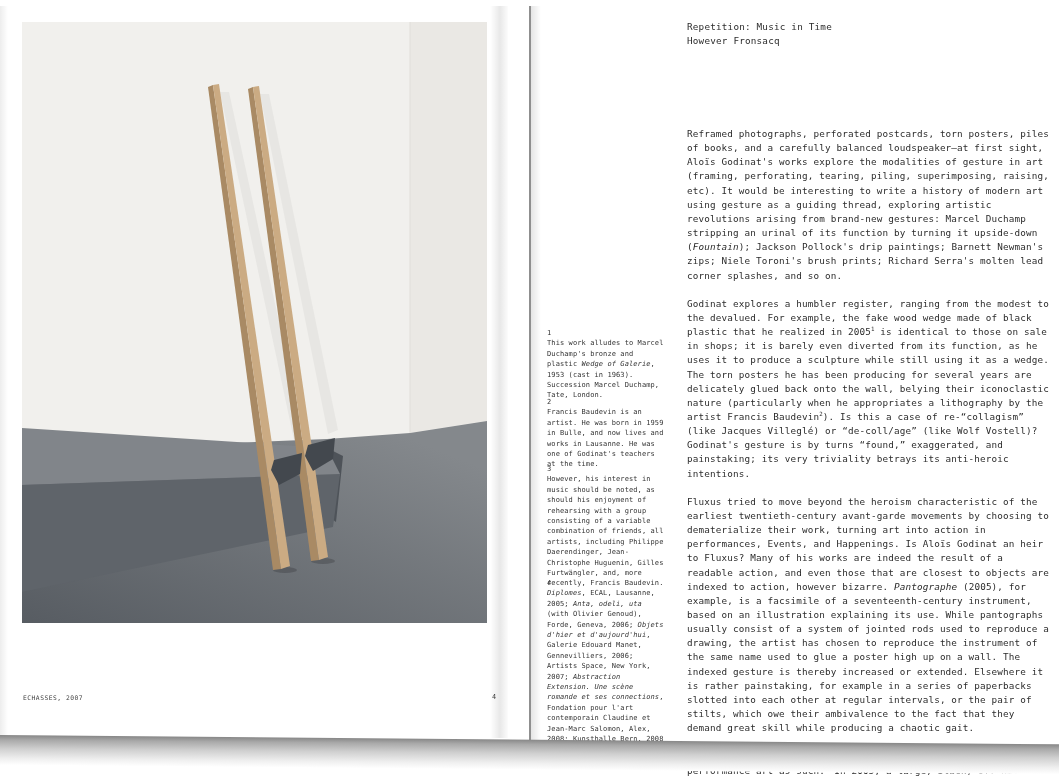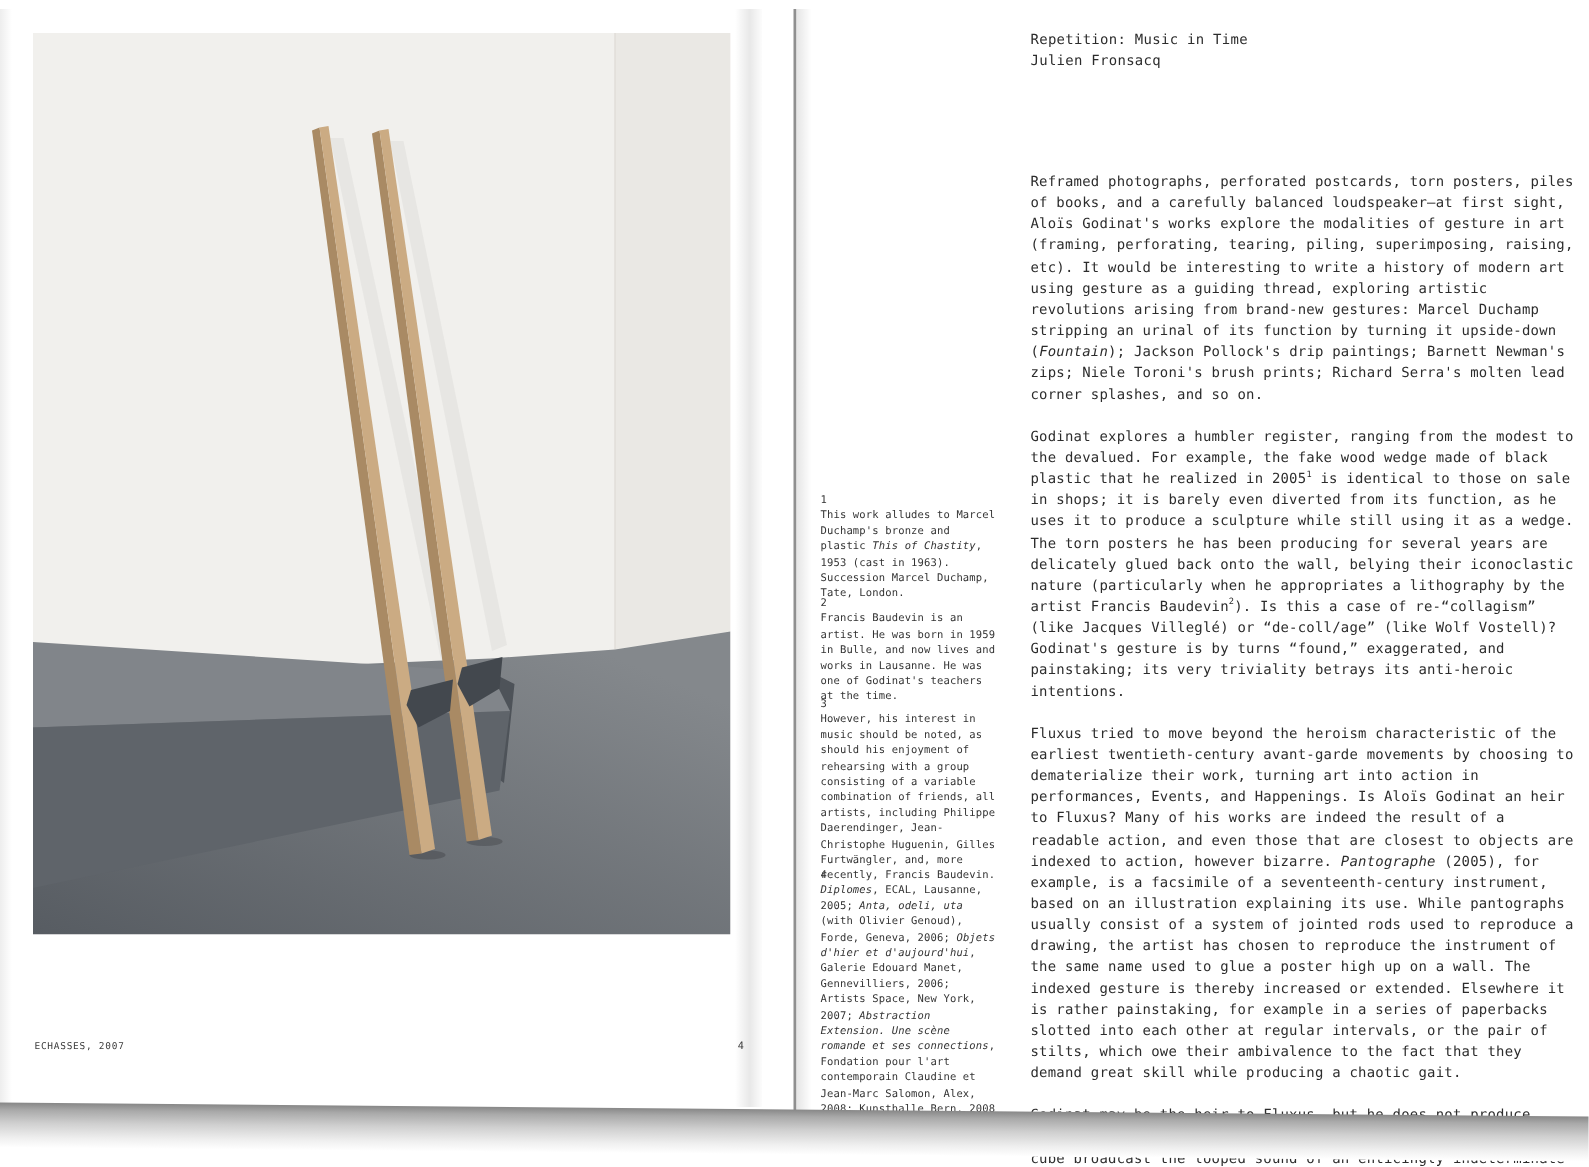--- a/index.html
+++ b/index.html
@@ -41,21 +41,21 @@
   }
   .pagenum{
     position:absolute;left:452px;top:687px;width:36px;text-align:right;
     font-size:6.8px;color:#3d3d3d;
   }
   .title-block{position:absolute;left:156px;top:14px;font-size:9.3px;line-height:14.2px;letter-spacing:0.2px;}
   .footnotes{position:absolute;left:16px;top:0;width:120px;font-size:7px;line-height:10.4px;letter-spacing:0.1px;color:#333;}
   .footnote{position:absolute;left:0;width:120px;}
   .fn1{top:322px;} .fn2{top:391px;} .fn3{top:458px;} .fn4{top:572px;}
   .body-col{position:absolute;left:156px;top:109px;width:364px;font-size:9.3px;line-height:14.15px;letter-spacing:0.15px;}
-  .body-col p{margin:0 0 14px 0;}
+  .body-col p{margin:12px 0 14px 0;}
   .it{font-style:italic;}
   sup{font-size:0.62em;line-height:0;vertical-align:super;}
 </style>
 </head>
 <body>
 
 <div class="page page-left">
 
   <div class="photo">
     <svg width="465" height="601" viewBox="0 0 465 601" xmlns="http://www.w3.org/2000/svg">
@@ -97,27 +97,27 @@
   <div class="caption">ECHASSES, 2007</div>
   <div class="pagenum">4</div>
 </div>
 
 <div class="gutter-line"></div>
 
 <div class="page page-right">
 
   <div class="title-block">
     <div>Repetition: Music in Time</div>
-    <div>Julien Fronsacq</div>
+    <div>However Fronsacq</div>
   </div>
 
   <div class="footnotes">
     <div class="footnote fn1">
       <div>1</div>
-      <div><span>This work alludes to Marcel Duchamp's bronze and plastic </span><span class="it">This of Chastity</span><span>, 1953 (cast in 1963). Succession Marcel Duchamp, Tate, London.</span></div>
+      <div><span>This work alludes to Marcel Duchamp's bronze and plastic </span><span class="it">Wedge of Galerie</span><span>, 1953 (cast in 1963). Succession Marcel Duchamp, Tate, London.</span></div>
     </div>
     <div class="footnote fn2">
       <div>2</div>
       <div><span>Francis Baudevin is an artist. He was born in 1959 in Bulle, and now lives and works in Lausanne. He was one of Godinat's teachers at the time.</span></div>
     </div>
     <div class="footnote fn3">
       <div>3</div>
       <div><span>However, his interest in music should be noted, as should his enjoyment of rehearsing with a group consisting of a variable combination of friends, all artists, including Philippe Daerendinger, Jean-Christophe Huguenin, Gilles Furtwängler, and, more recently, Francis Baudevin.</span></div>
     </div>
     <div class="footnote fn4">

